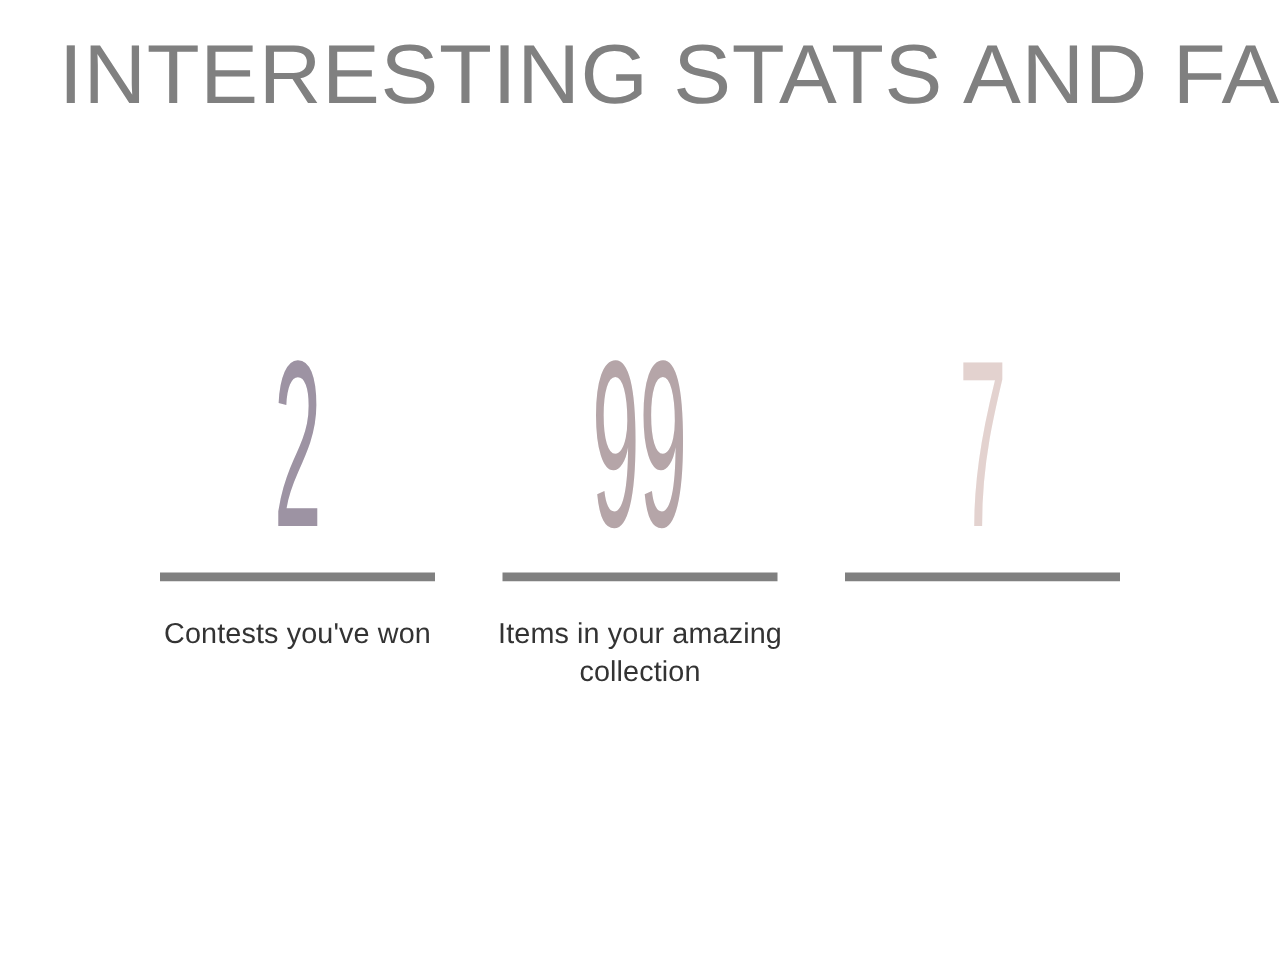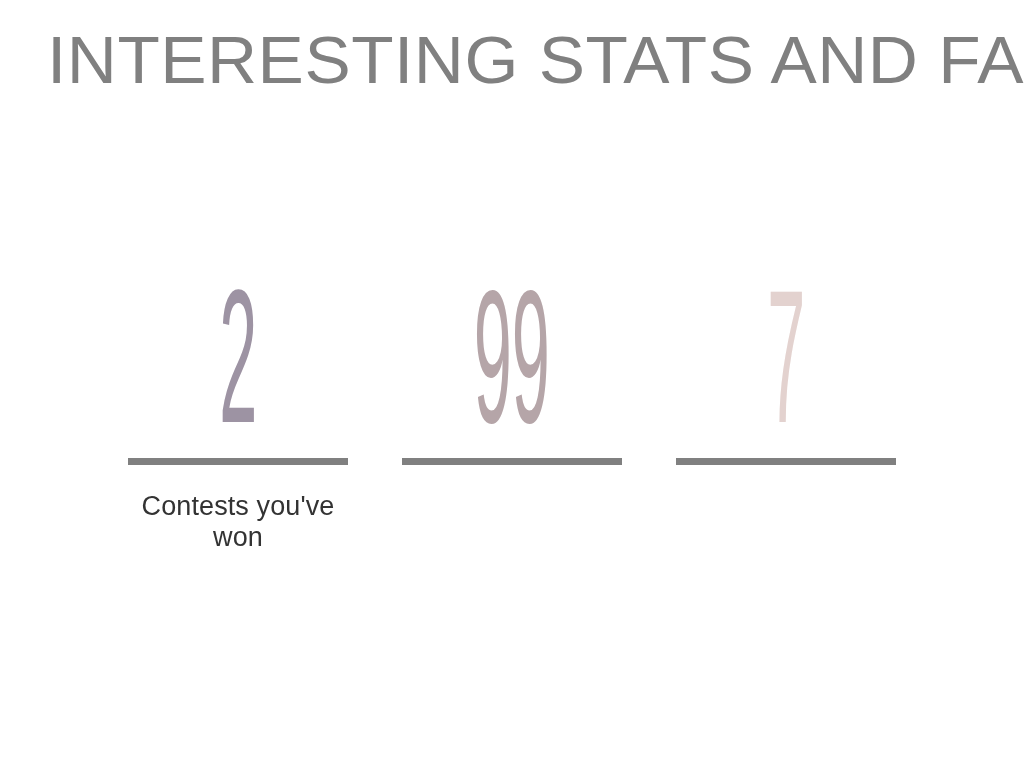--- a/index.html
+++ b/index.html
@@ -80,21 +80,21 @@
     background:#808080;
     margin-top:-2px;
   }
 
   .stat-caption {
     margin-top:26px;
     width:234px;
     text-align:center;
     color:#333333;
     font-family:"Liberation Sans", sans-serif;
-    font-size:27px;
+    font-size:23px;
     font-weight:300;
     line-height:31px;
     letter-spacing:0.1px;
   }
 </style>
 </head>
 <body>
 
 <div class="slide-title">INTERESTING STATS AND FACTS</div>
 
@@ -106,20 +106,21 @@
     </div>
     <div class="stat-rule"></div>
     <div class="stat-caption">Contests you've won</div>
   </div>
 
   <div class="stat-col">
     <div class="stat-number-wrap">
       <span class="stat-number num-2">99</span>
     </div>
     <div class="stat-rule"></div>
+    <div class="stat-caption">Items in your amazing collection</div>
   </div>
 
   <div class="stat-col">
     <div class="stat-number-wrap">
       <span class="stat-number num-3">7</span>
     </div>
     <div class="stat-rule"></div>
   </div>
 
 </div>

